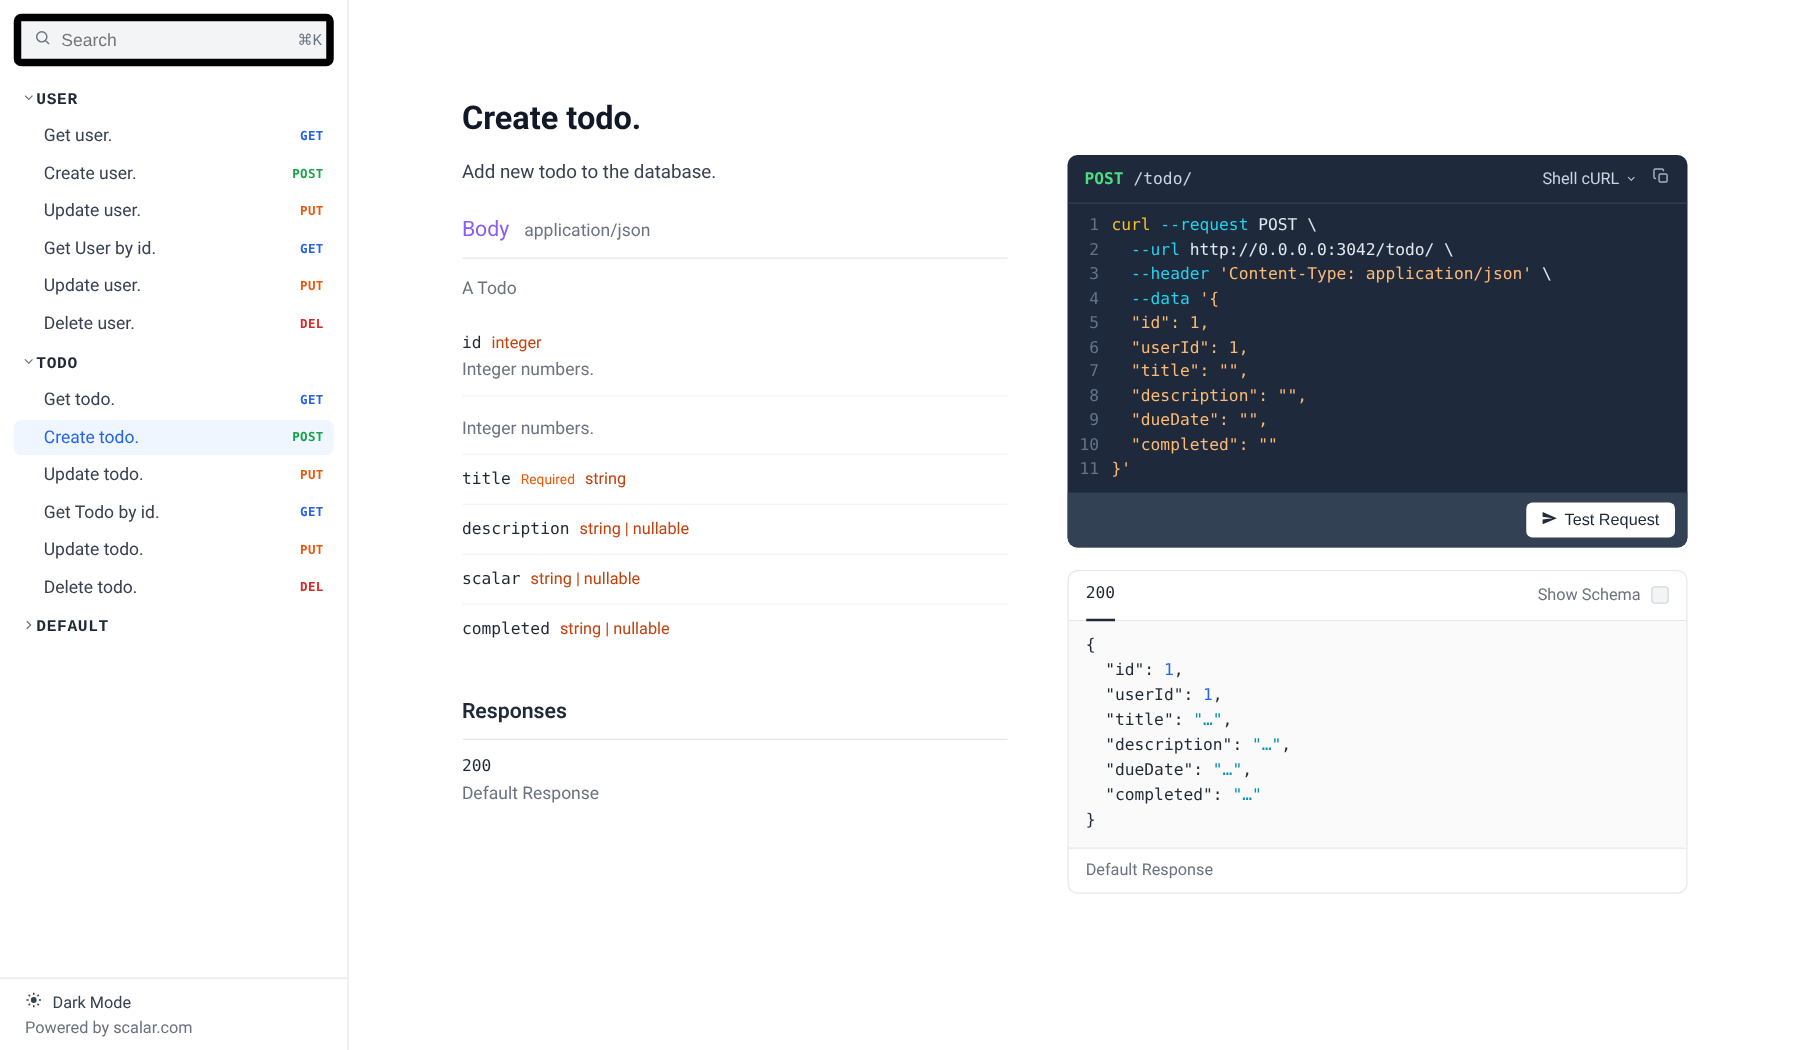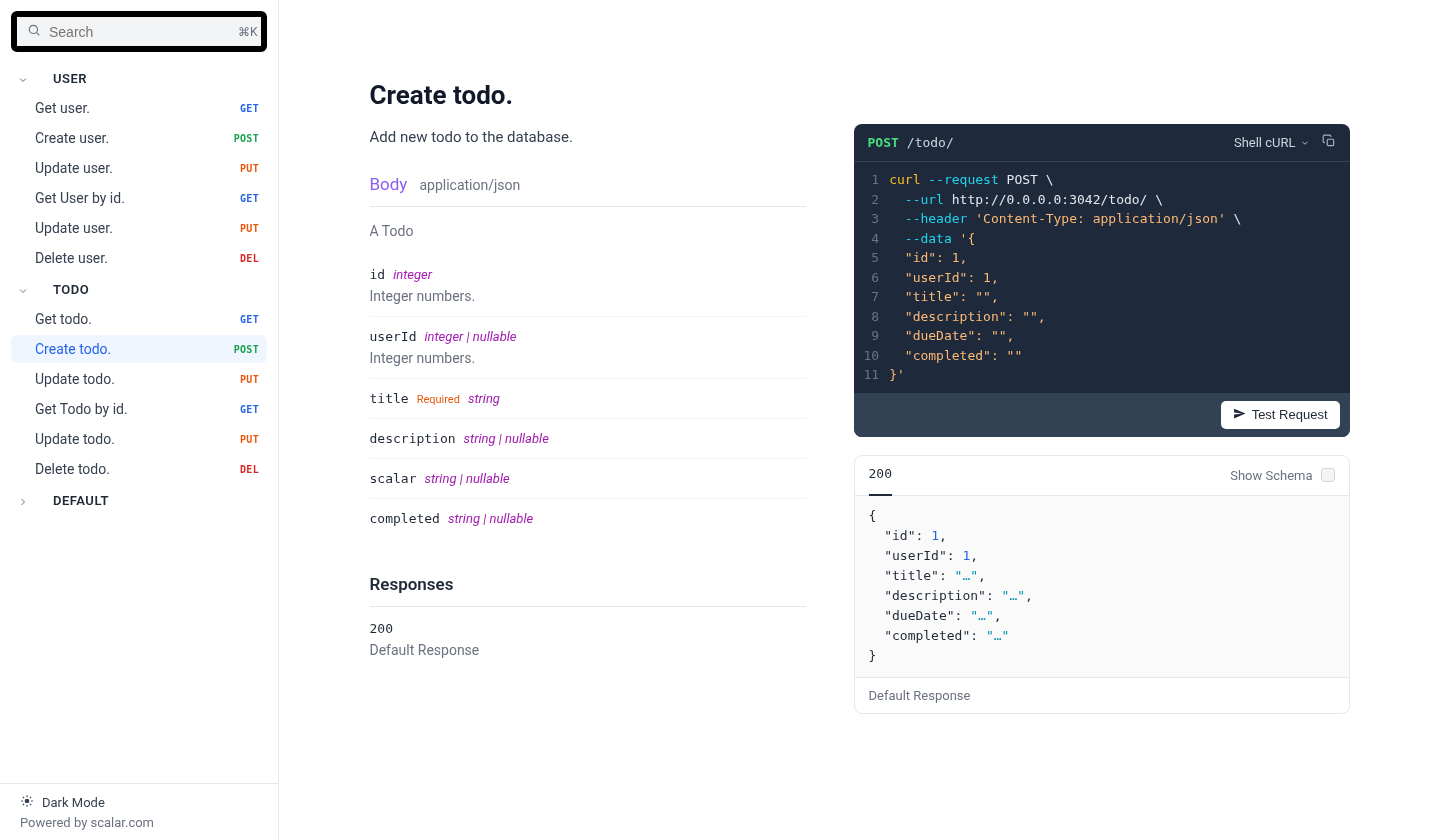--- a/index.html
+++ b/index.html
@@ -4,21 +4,21 @@
 <style>
 * { margin: 0; padding: 0; box-sizing: border-box; }
 body { font-family: -apple-system, BlinkMacSystemFont, "Segoe UI", Roboto, sans-serif; color: #1f2937; background: #fff; font-size: 14px; }
 .app { display: flex; height: 840px; }
 .sidebar { width: 279px; border-right: 1px solid #e5e7eb; display: flex; flex-direction: column; }
 .search-wrap { padding: 11px; }
 .search { display: flex; align-items: center; gap: 8px; background: #f3f4f6; border: 6px solid #000000; border-radius: 6px; padding: 6px 10px; }
 .search input { border: none; background: transparent; flex: 1; outline: none; font-size: 14px; color: #6b7280; }
 .search-kbd { font-size: 12px; color: #6b7280; }
 .nav { flex: 1; overflow-y: auto; padding: 0 11px; }
-.nav-group-header { display: flex; align-items: flex-end; gap: 24px; padding: 8px 6px; font-weight: 600; font-size: 13px; letter-spacing: 0.5px; cursor: pointer; }
+.nav-group-header { display: flex; align-items: flex-start; gap: 0; padding: 8px 6px; font-weight: 600; font-size: 13px; letter-spacing: 0.5px; cursor: pointer; font-family: Liberation Mono, monospace; }
 .nav-item { display: flex; justify-content: space-between; align-items: center; padding: 6px 8px 6px 24px; border-radius: 6px; cursor: pointer; font-size: 14px; color: #374151; margin-bottom: 2px; }
 .nav-item.active { background: #eff6ff; color: #2563eb; }
 .method { font-size: 10px; font-weight: 700; letter-spacing: 0.3px; font-family: ui-monospace, Menlo, monospace; }
 .m-GET { color: #2563eb; }
 .m-POST { color: #16a34a; }
 .m-PUT { color: #ea580c; }
 .m-DEL { color: #dc2626; }
 .sidebar-footer { border-top: 1px solid #e5e7eb; padding: 10px 20px; font-size: 13px; color: #6b7280; }
 .dark-mode-row { display: flex; align-items: center; gap: 8px; margin-bottom: 4px; color: #374151; cursor: pointer; }
 .main { flex: 1; overflow-y: auto; }
@@ -29,21 +29,21 @@
 .desc { font-size: 15px; color: #374151; margin-bottom: 28px; }
 .section-row { display: flex; align-items: baseline; gap: 12px; padding-bottom: 12px; border-bottom: 1px solid #e5e7eb; margin-bottom: 16px; }
 .section-title { font-size: 17px; font-weight: 400; color: #8b5cf6; }
 .section-sub { font-size: 14px; color: #6b7280; }
 .schema-desc { font-size: 14px; color: #6b7280; margin-bottom: 16px; }
 .prop { padding: 12px 0; border-bottom: 1px solid #f3f4f6; }
 .prop:last-child { border-bottom: none; }
 .prop-head { display: flex; align-items: baseline; gap: 8px; flex-wrap: wrap; }
 .prop-name { font-family: ui-monospace, Menlo, monospace; font-size: 13px; color: #1f2937; }
 .prop-req { color: #ea580c; font-size: 11px; }
-.prop-type { color: #a21caf; font-size: 13px; font-style: italic; }
+.prop-type { color: #c2410c; font-size: 13px; }
 .prop-desc { color: #6b7280; font-size: 14px; margin-top: 6px; }
 .responses-heading { font-size: 17px; font-weight: 600; margin-top: 36px; padding-bottom: 12px; border-bottom: 1px solid #e5e7eb; }
 .resp-item { padding: 14px 0; }
 .resp-code { font-family: ui-monospace, Menlo, monospace; font-size: 13px; color: #1f2937; }
 .resp-desc { color: #6b7280; font-size: 14px; margin-top: 6px; }
 .code-card { background: #1e293b; border-radius: 8px; overflow: hidden; margin-bottom: 18px; }
 .code-header { display: flex; align-items: center; padding: 10px 14px; border-bottom: 1px solid #334155; }
 .code-method { color: #4ade80; font-family: ui-monospace, Menlo, monospace; font-size: 13px; font-weight: 600; }
 .code-path { color: #cbd5e1; font-family: ui-monospace, Menlo, monospace; font-size: 13px; margin-left: 8px; }
 .code-header-right { margin-left: auto; display: flex; align-items: center; gap: 12px; color: #cbd5e1; font-size: 13px; }
@@ -191,24 +191,20 @@
         <div class="schema-desc">A Todo</div>
         <div id="props">
             <div class="prop">
               <div class="prop-head">
                 <span class="prop-name">id</span>
                 <span class="prop-type">integer</span>
               </div>
               <div class="prop-desc">Integer numbers.</div>
             </div>
             <div class="prop">
-              <div class="prop-head">
-                <span class="prop-name">userId</span>
-                <span class="prop-type">integer | nullable</span>
-              </div>
               <div class="prop-desc">Integer numbers.</div>
             </div>
             <div class="prop">
               <div class="prop-head">
                 <span class="prop-name">title</span>
                 <span class="prop-req">Required</span>
                 <span class="prop-type">string</span>
               </div>
             </div>
             <div class="prop">

